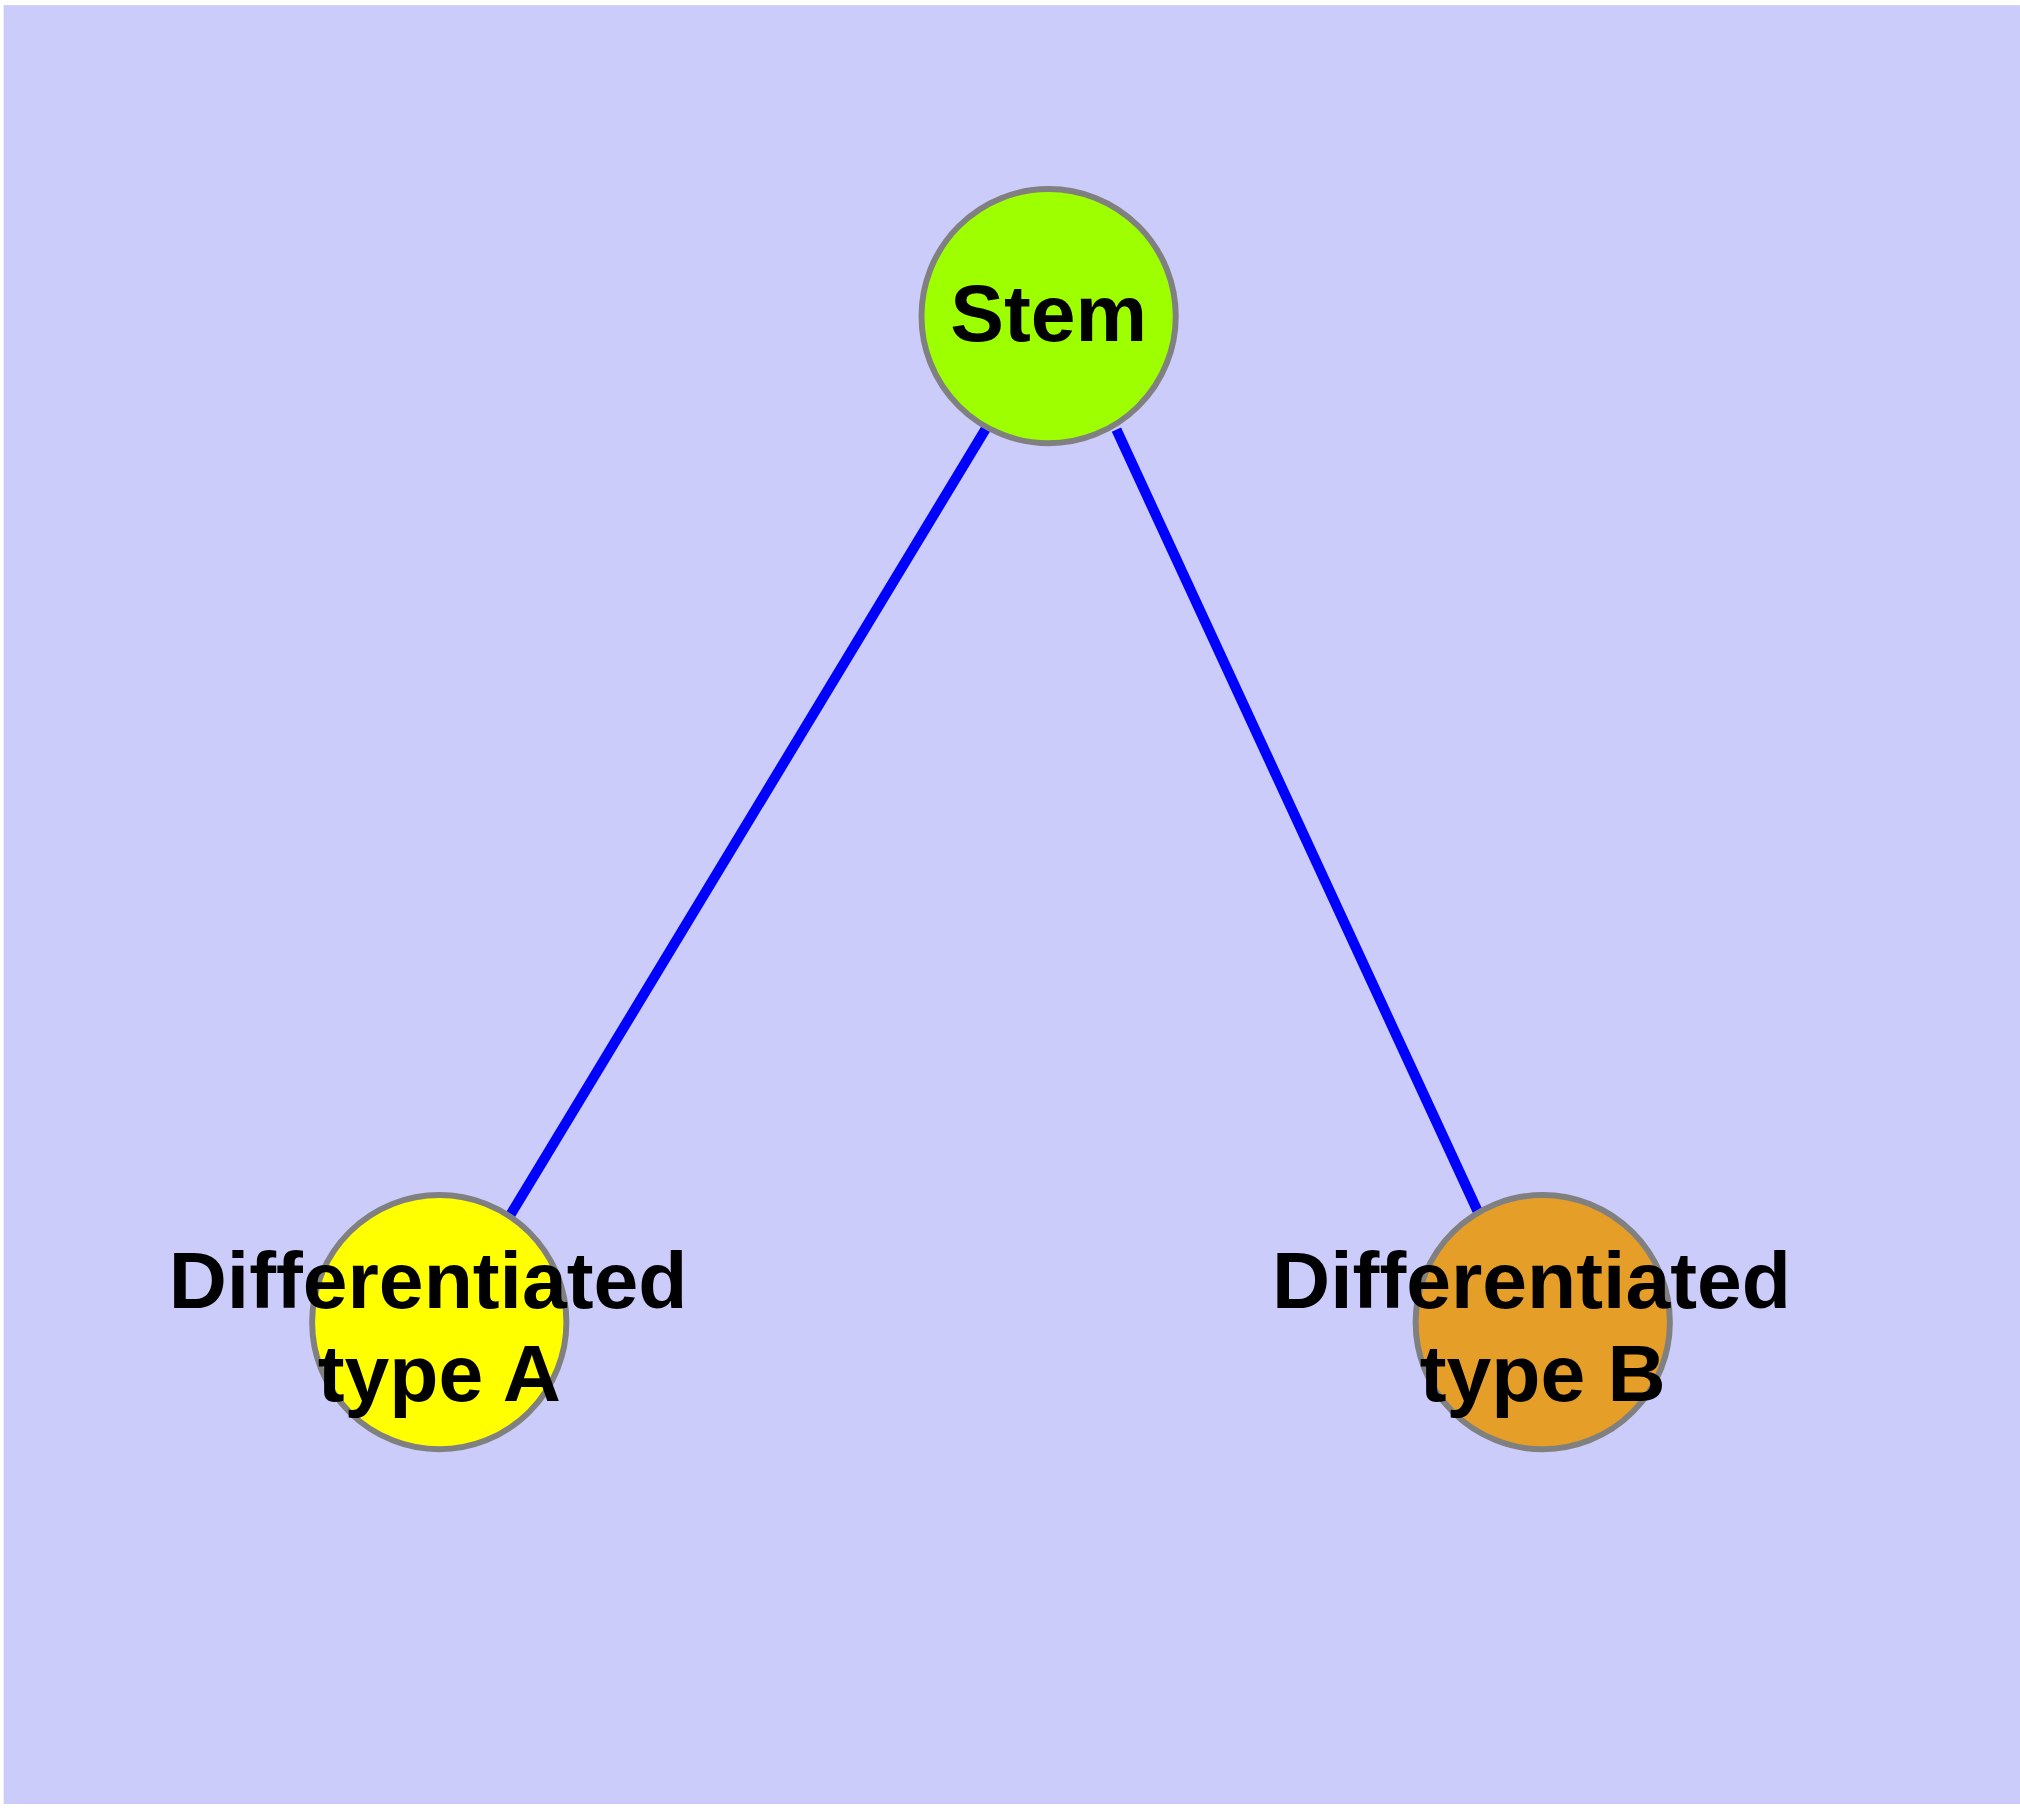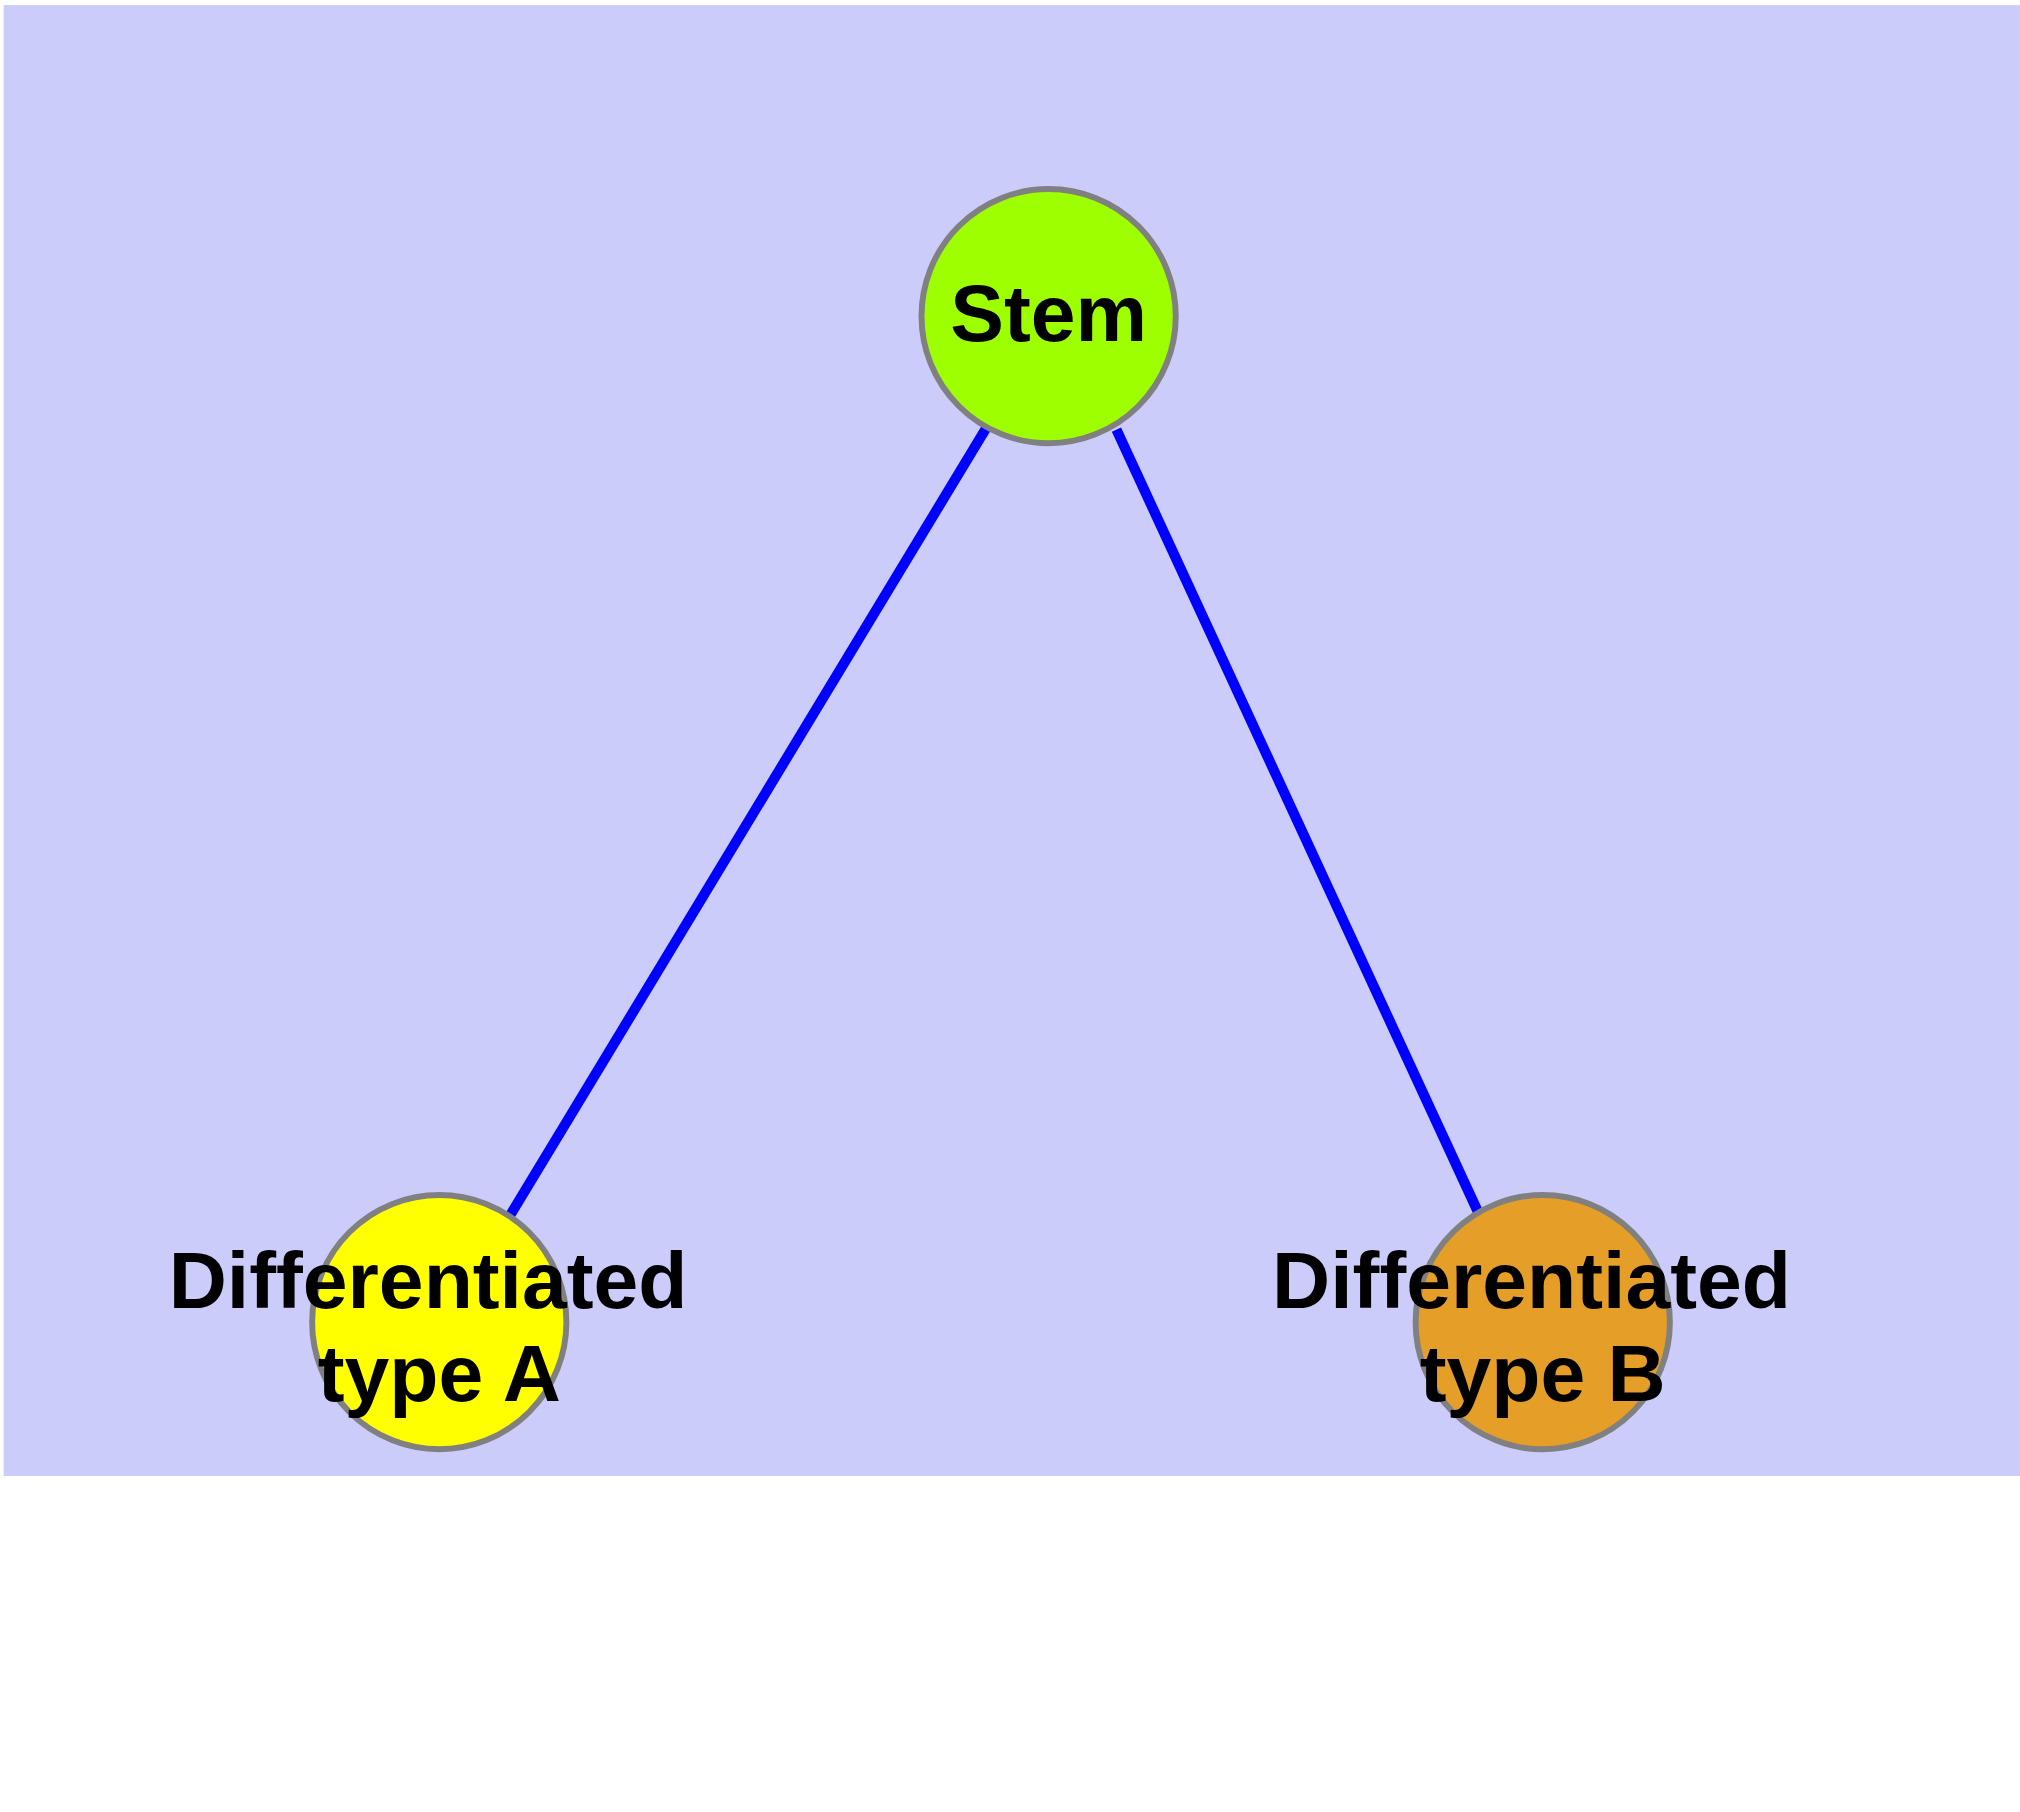--- a/index.html
+++ b/index.html
@@ -3,21 +3,21 @@
 <meta charset="utf-8">
 <style>
   html, body {
     margin: 0;
     padding: 0;
     background: #ffffff;
   }
   #canvas {
     position: relative;
     width: 2021px;
-    height: 1476px;
+    height: 1804px;
     background: #ffffff;
     overflow: hidden;
     font-family: "Liberation Sans", sans-serif;
   }
   #graph-svg {
     position: absolute;
     top: 0;
     left: 0;
     width: 2021px;
     height: 1812px;

